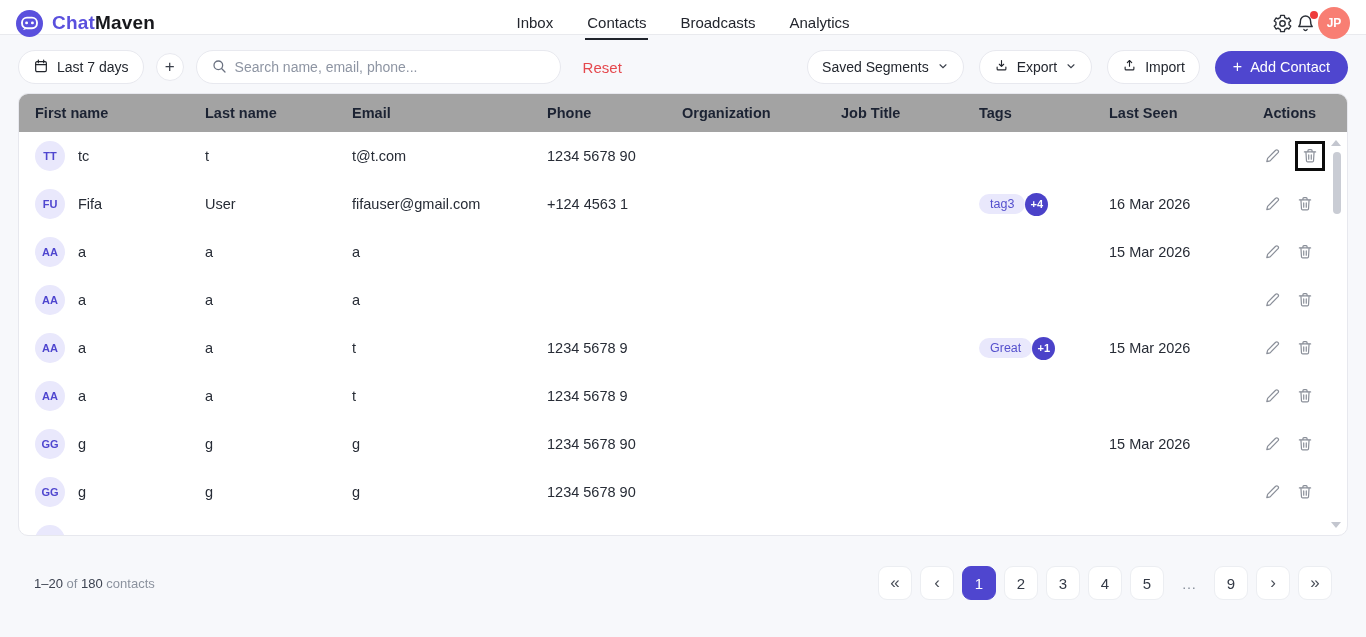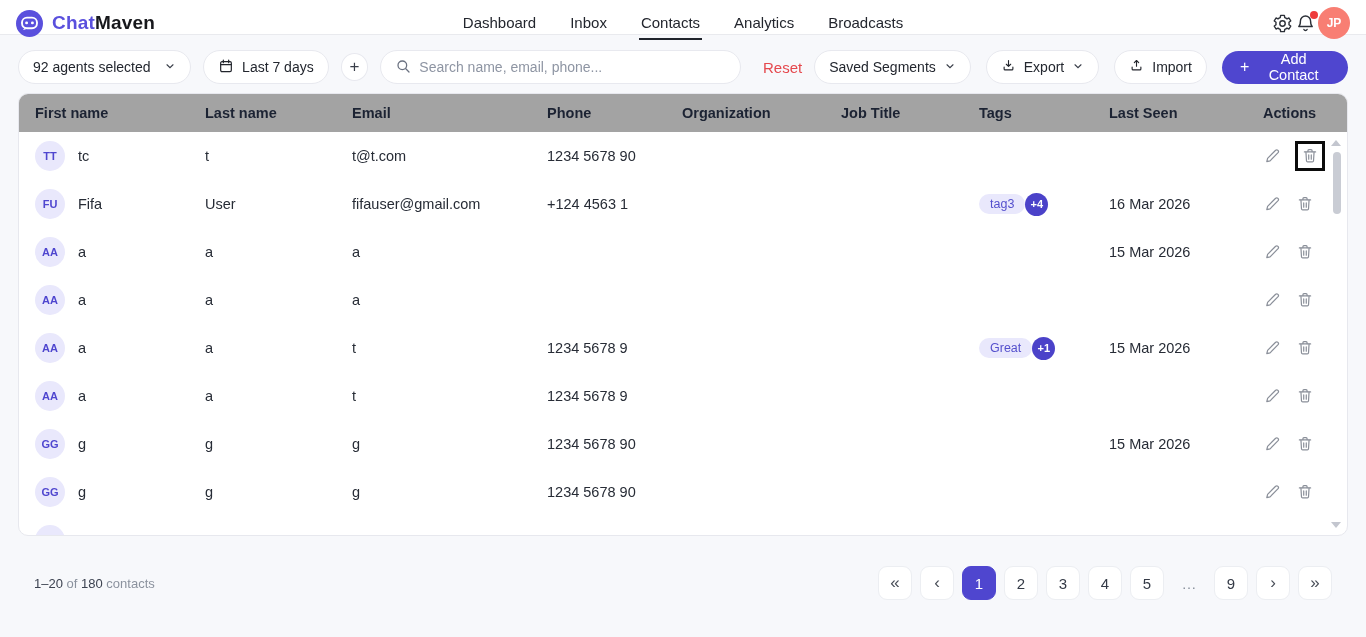--- a/index.html
+++ b/index.html
@@ -103,51 +103,44 @@
             <circle cx="13.5" cy="13.5" r="13.5" fill="#5a50dd"></circle>
           <rect x="6" y="7.6" width="15" height="10.6" rx="5" fill="none" stroke="#ffffff" stroke-width="1.9"></rect>
           <circle cx="10.6" cy="12.9" r="1.45" fill="#ffffff"></circle>
             <circle cx="16.4" cy="12.9" r="1.45" fill="#ffffff"></circle>
           <path d="M8.5 18.1 7 20l3-0.7z" fill="#ffffff"></path>
           </svg>
       </span>
       <span class="brand-text"><span class="p1">Chat</span><span class="p2">Maven</span></span>
     </div>
     <nav class="nav">
-        <div class="nav-item">Dashboard</div>
         <div class="nav-item">Inbox</div>
         <div class="nav-item active">Contacts</div>
+        <div class="nav-item">Broadcasts</div>
         <div class="nav-item">Analytics</div>
-        <div class="nav-item">Broadcasts</div>
       </nav>
     <div class="top-right">
       <span class="icon-plain">
         <svg viewBox="0 0 24 24" fill="none" stroke="currentColor" stroke-width="1.6" stroke-linejoin="round">
             <circle cx="12" cy="12" r="3.1"></circle>
             <path d="M19.4 13.4a7.8 7.8 0 0 0 0-2.8l2-1.5-2-3.4-2.3 1a7.8 7.8 0 0 0-2.5-1.5L14.1 2.7H9.9l-.5 2.5a7.8 7.8 0 0 0-2.5 1.5l-2.3-1-2 3.4 2 1.5a7.8 7.8 0 0 0 0 2.8l-2 1.5 2 3.4 2.3-1a7.8 7.8 0 0 0 2.5 1.5l.5 2.5h4.2l.5-2.5a7.8 7.8 0 0 0 2.5-1.5l2.3 1 2-3.4z"></path>
           </svg>
       </span>
       <span class="bell-wrap">
         <svg viewBox="0 0 24 24" fill="none" stroke="#2c3038" stroke-width="1.6" stroke-linecap="round" stroke-linejoin="round">
             <path d="M6.2 9.2a5.8 5.8 0 0 1 11.6 0c0 4.8 1.9 6.2 1.9 6.2H4.3s1.9-1.4 1.9-6.2"></path>
             <path d="M10.2 18.8a2 2 0 0 0 3.6 0"></path>
           </svg>
         <span class="bell-dot"></span>
       </span>
       <span class="profile">JP</span>
     </div>
   </header>
 
   <div class="toolbar">
-    <div class="pill agents">
-      <span>92 agents selected</span>
-      <span class="chev"><svg width="12" height="12" viewBox="0 0 24 24" fill="none" stroke="currentColor" stroke-width="2.2" stroke-linecap="round">
-            <path d="M6 9.5l6 6 6-6"></path>
-          </svg></span>
-    </div>
     <div class="pill">
       <span><svg width="16" height="16" viewBox="0 0 24 24" fill="none" stroke="#22252c" stroke-width="1.8" stroke-linecap="round">
             <rect x="4" y="5.5" width="16" height="15" rx="2"></rect>
             <path d="M8 3v4M16 3v4M4 10h16"></path>
           </svg></span>
       <span>Last 7 days</span>
     </div>
     <div class="plus-btn">+</div>
     <div class="pill search-pill">
       <span><svg width="16" height="16" viewBox="0 0 24 24" fill="none" stroke="#6a7180" stroke-width="1.9" stroke-linecap="round">

